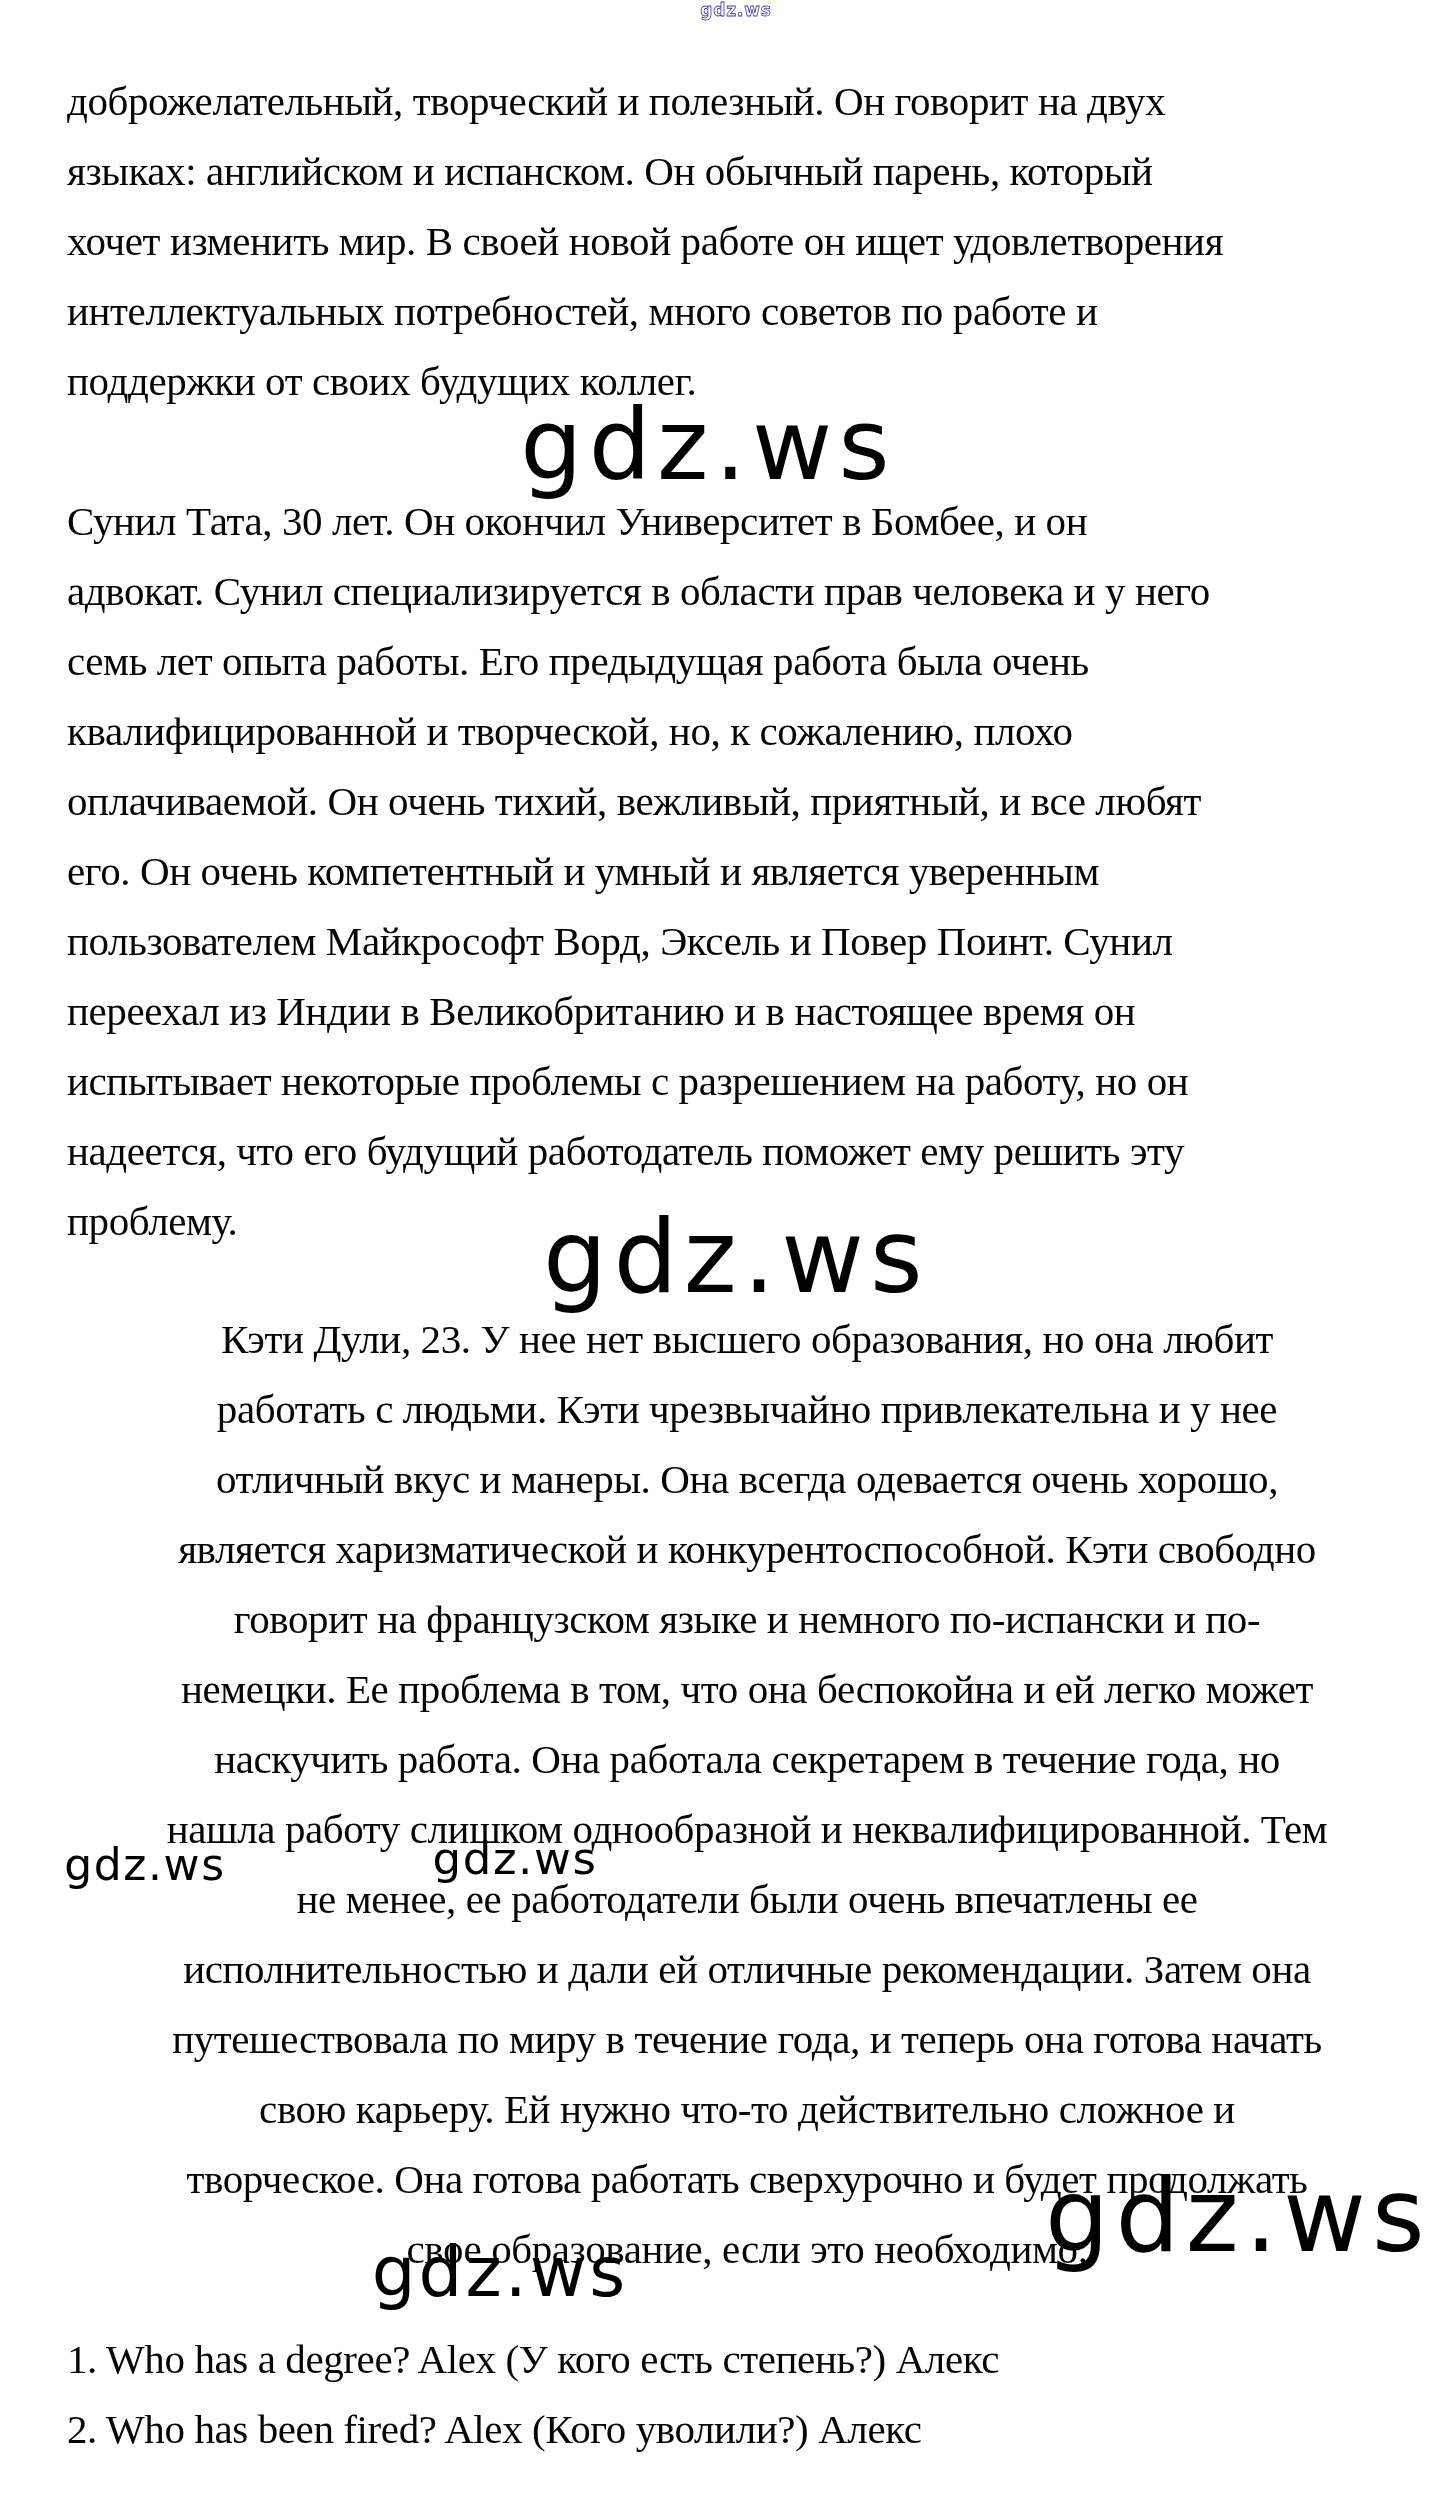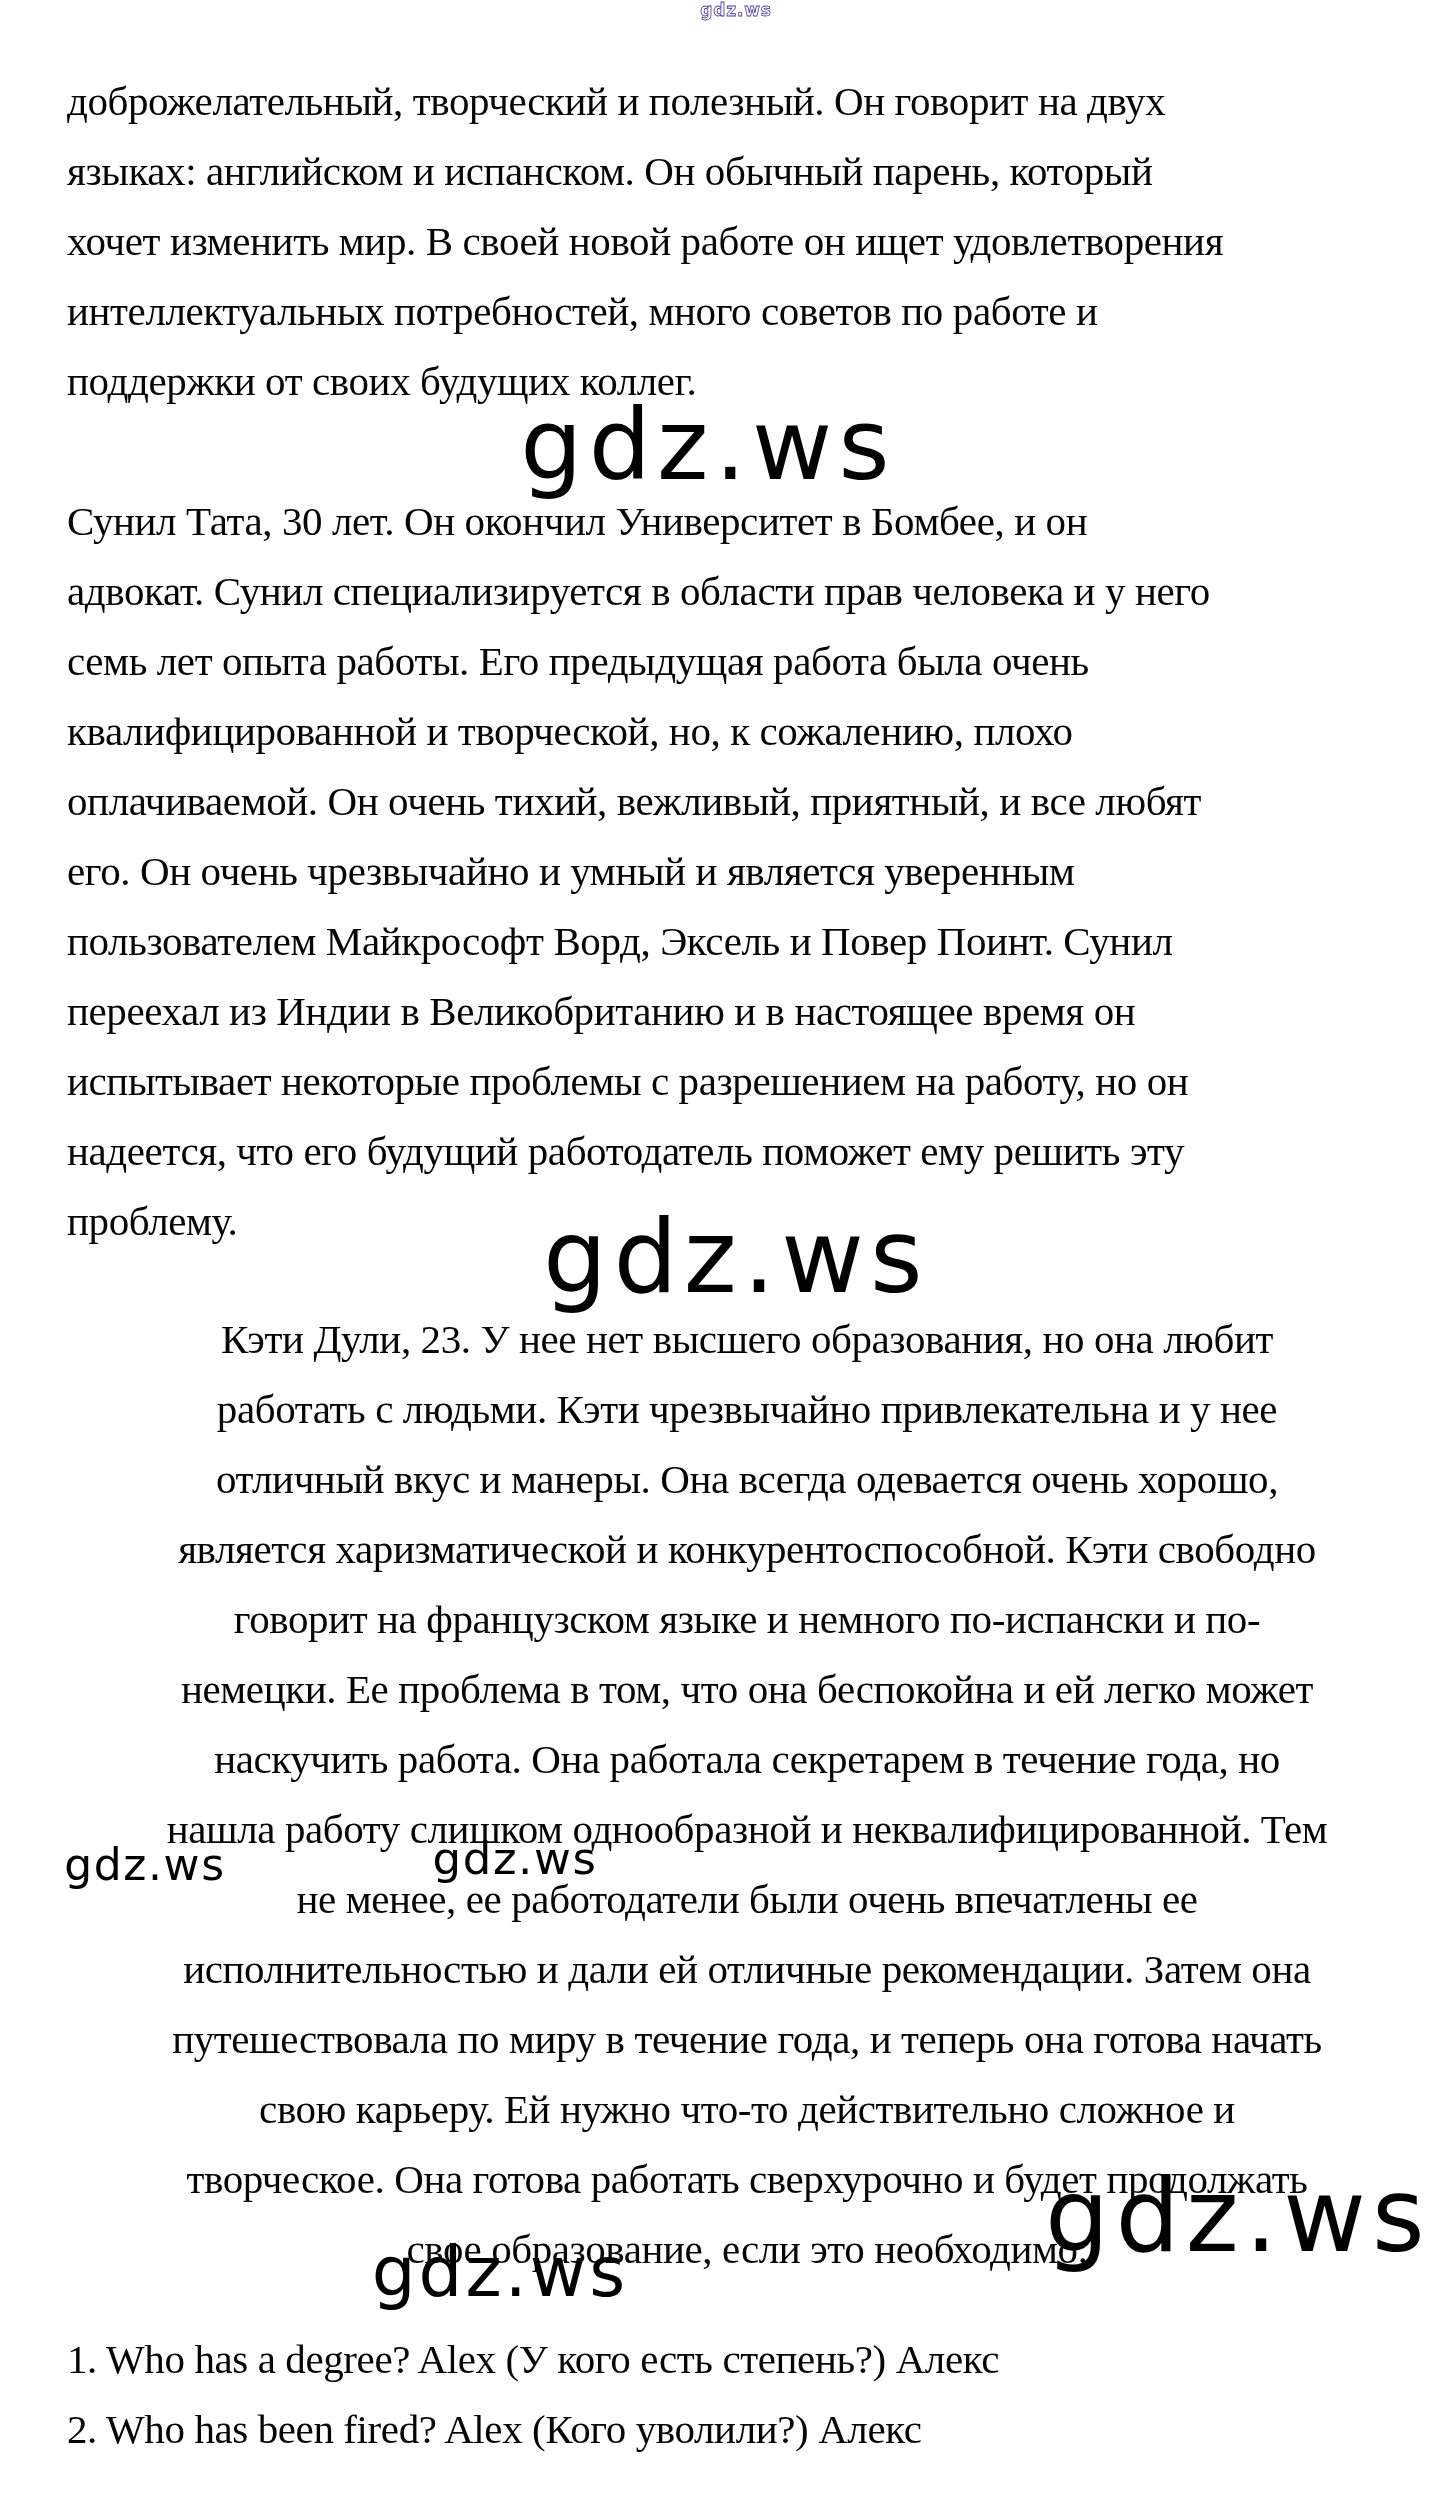--- a/index.html
+++ b/index.html
@@ -71,21 +71,21 @@
     </div>
 
   <div class="wm wm-1">gdz.ws</div>
 
   <div class="text-block para-sunil">
       <div class="line">Сунил Тата, 30 лет. Он окончил Университет в Бомбее, и он</div>
       <div class="line">адвокат. Сунил специализируется в области прав человека и у него</div>
       <div class="line">семь лет опыта работы. Его предыдущая работа была очень</div>
       <div class="line">квалифицированной и творческой, но, к сожалению, плохо</div>
       <div class="line">оплачиваемой. Он очень тихий, вежливый, приятный, и все любят</div>
-      <div class="line">его. Он очень чрезвычайно и умный и является уверенным</div>
+      <div class="line">его. Он очень компетентный и умный и является уверенным</div>
       <div class="line">пользователем Майкрософт Ворд, Эксель и Повер Поинт. Сунил</div>
       <div class="line">переехал из Индии в Великобританию и в настоящее время он</div>
       <div class="line">испытывает некоторые проблемы с разрешением на работу, но он</div>
       <div class="line">надеется, что его будущий работодатель поможет ему решить эту</div>
       <div class="line">проблему.</div>
     </div>
 
   <div class="wm wm-2">gdz.ws</div>
 
   <div class="text-block para-katie">

